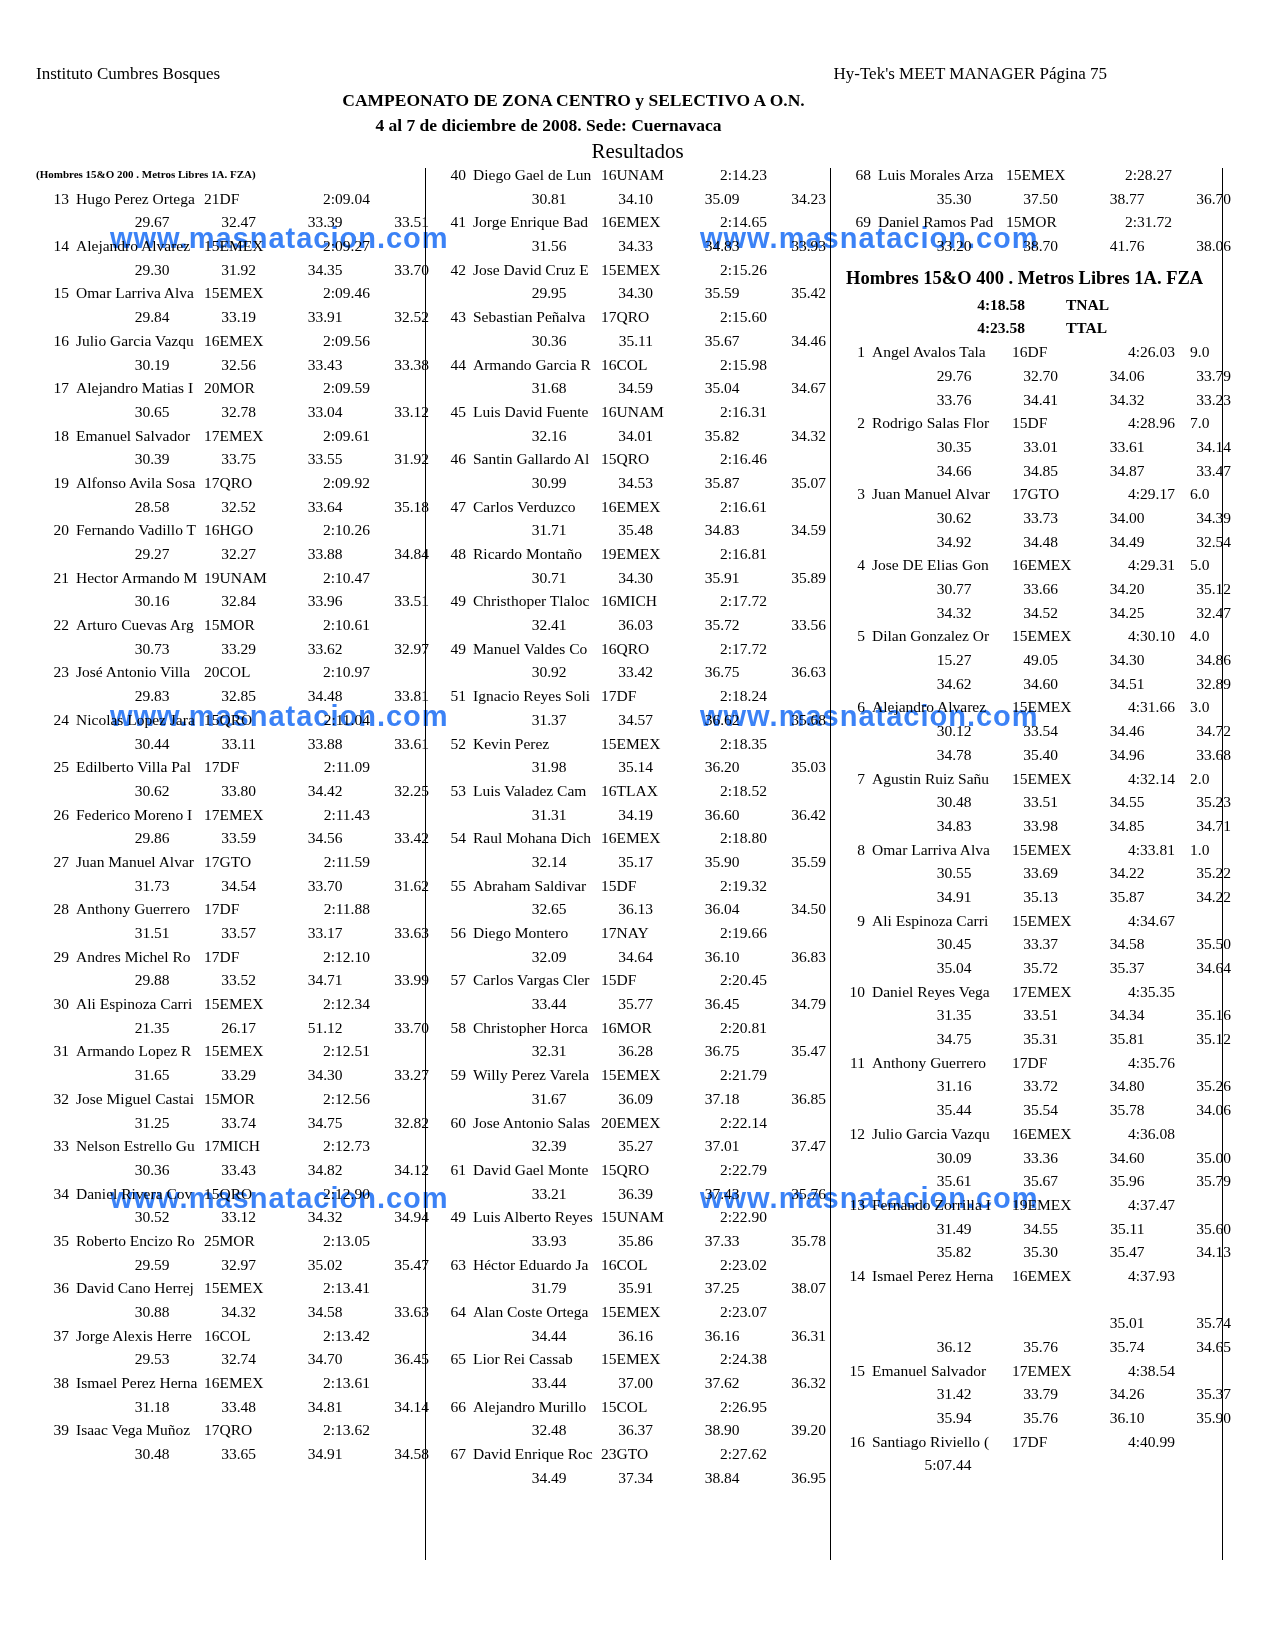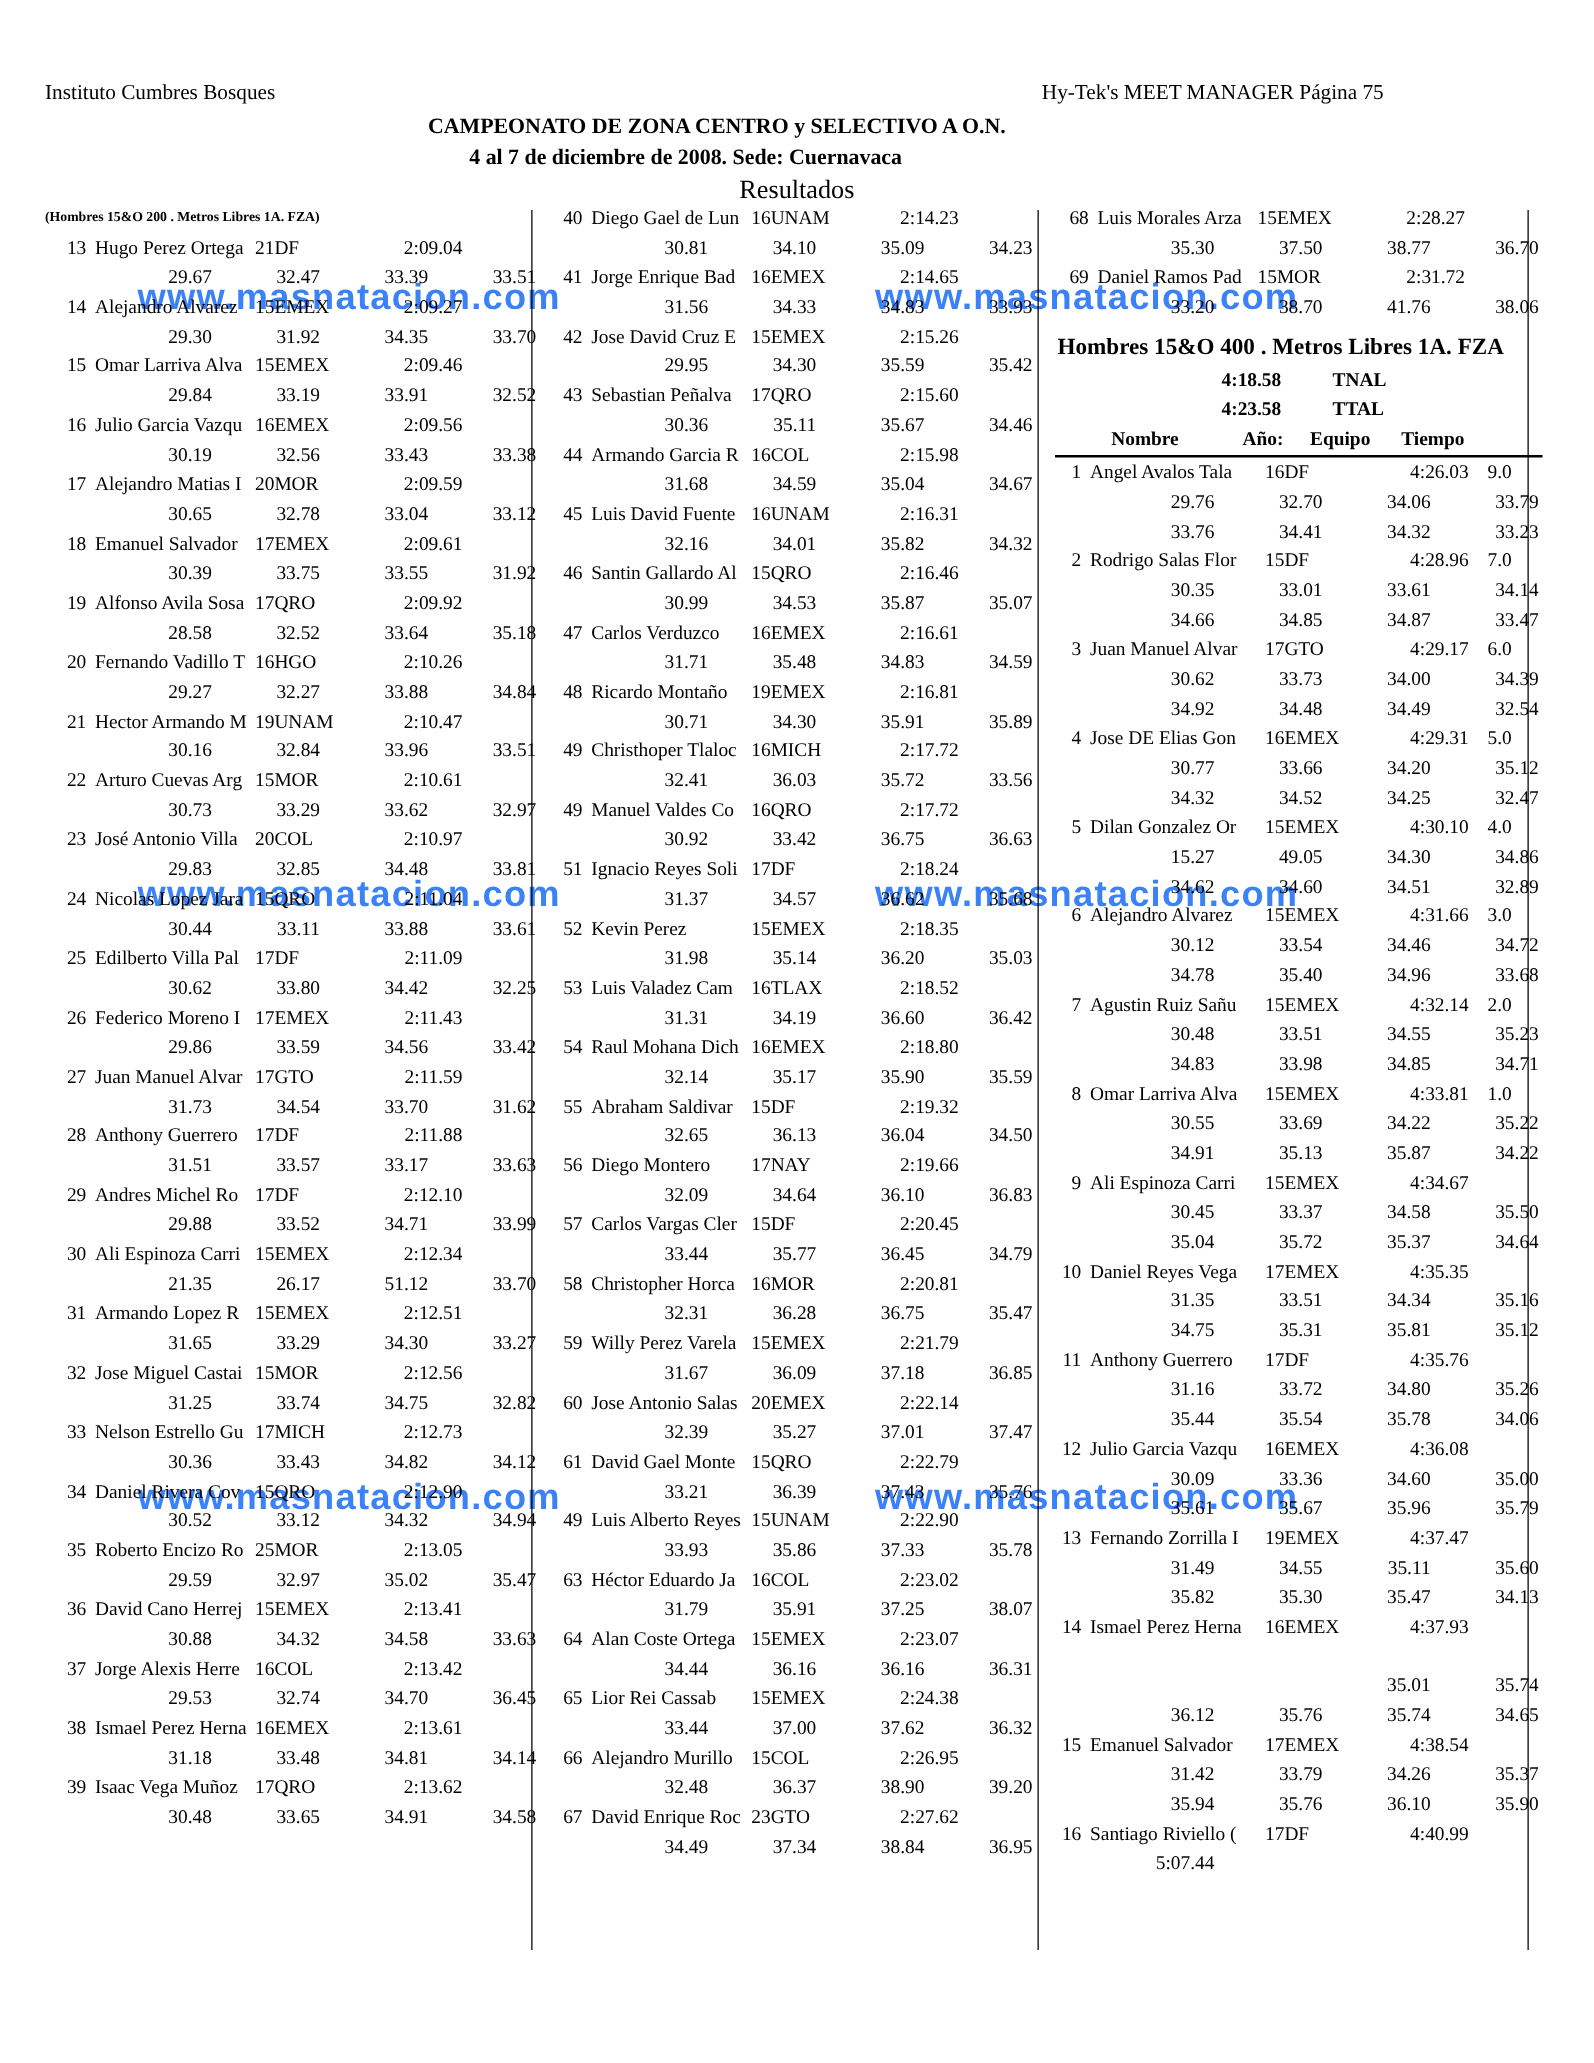--- a/index.html
+++ b/index.html
@@ -752,27 +752,20 @@
     </div>
   <div class="ev400-head">Hombres 15&amp;O 400 . Metros Libres 1A. FZA</div>
   <div class="qual">
     <span class="q-time">4:18.58</span>
     <span class="q-label">TNAL</span>
   </div>
   <div class="qual">
     <span class="q-time">4:23.58</span>
     <span class="q-label">TTAL</span>
   </div>
-  <div class="thead">
-    <span></span>
-    <span>Nombre</span>
-    <span>Año:</span>
-    <span>Equipo</span>
-    <span>Tiempo</span>
-  </div>
   <div id="list400">
       <div class="eline g400">
         <span class="c-rank">1</span>
         <span class="c-name">Angel Avalos Tala</span>
         <span class="c-team">16DF</span>
         <span class="c-time">4:26.03</span>
         <span class="c-pts">9.0</span>
       </div>
       <div class="eline splits">
         <span class="c-split">29.76</span>

